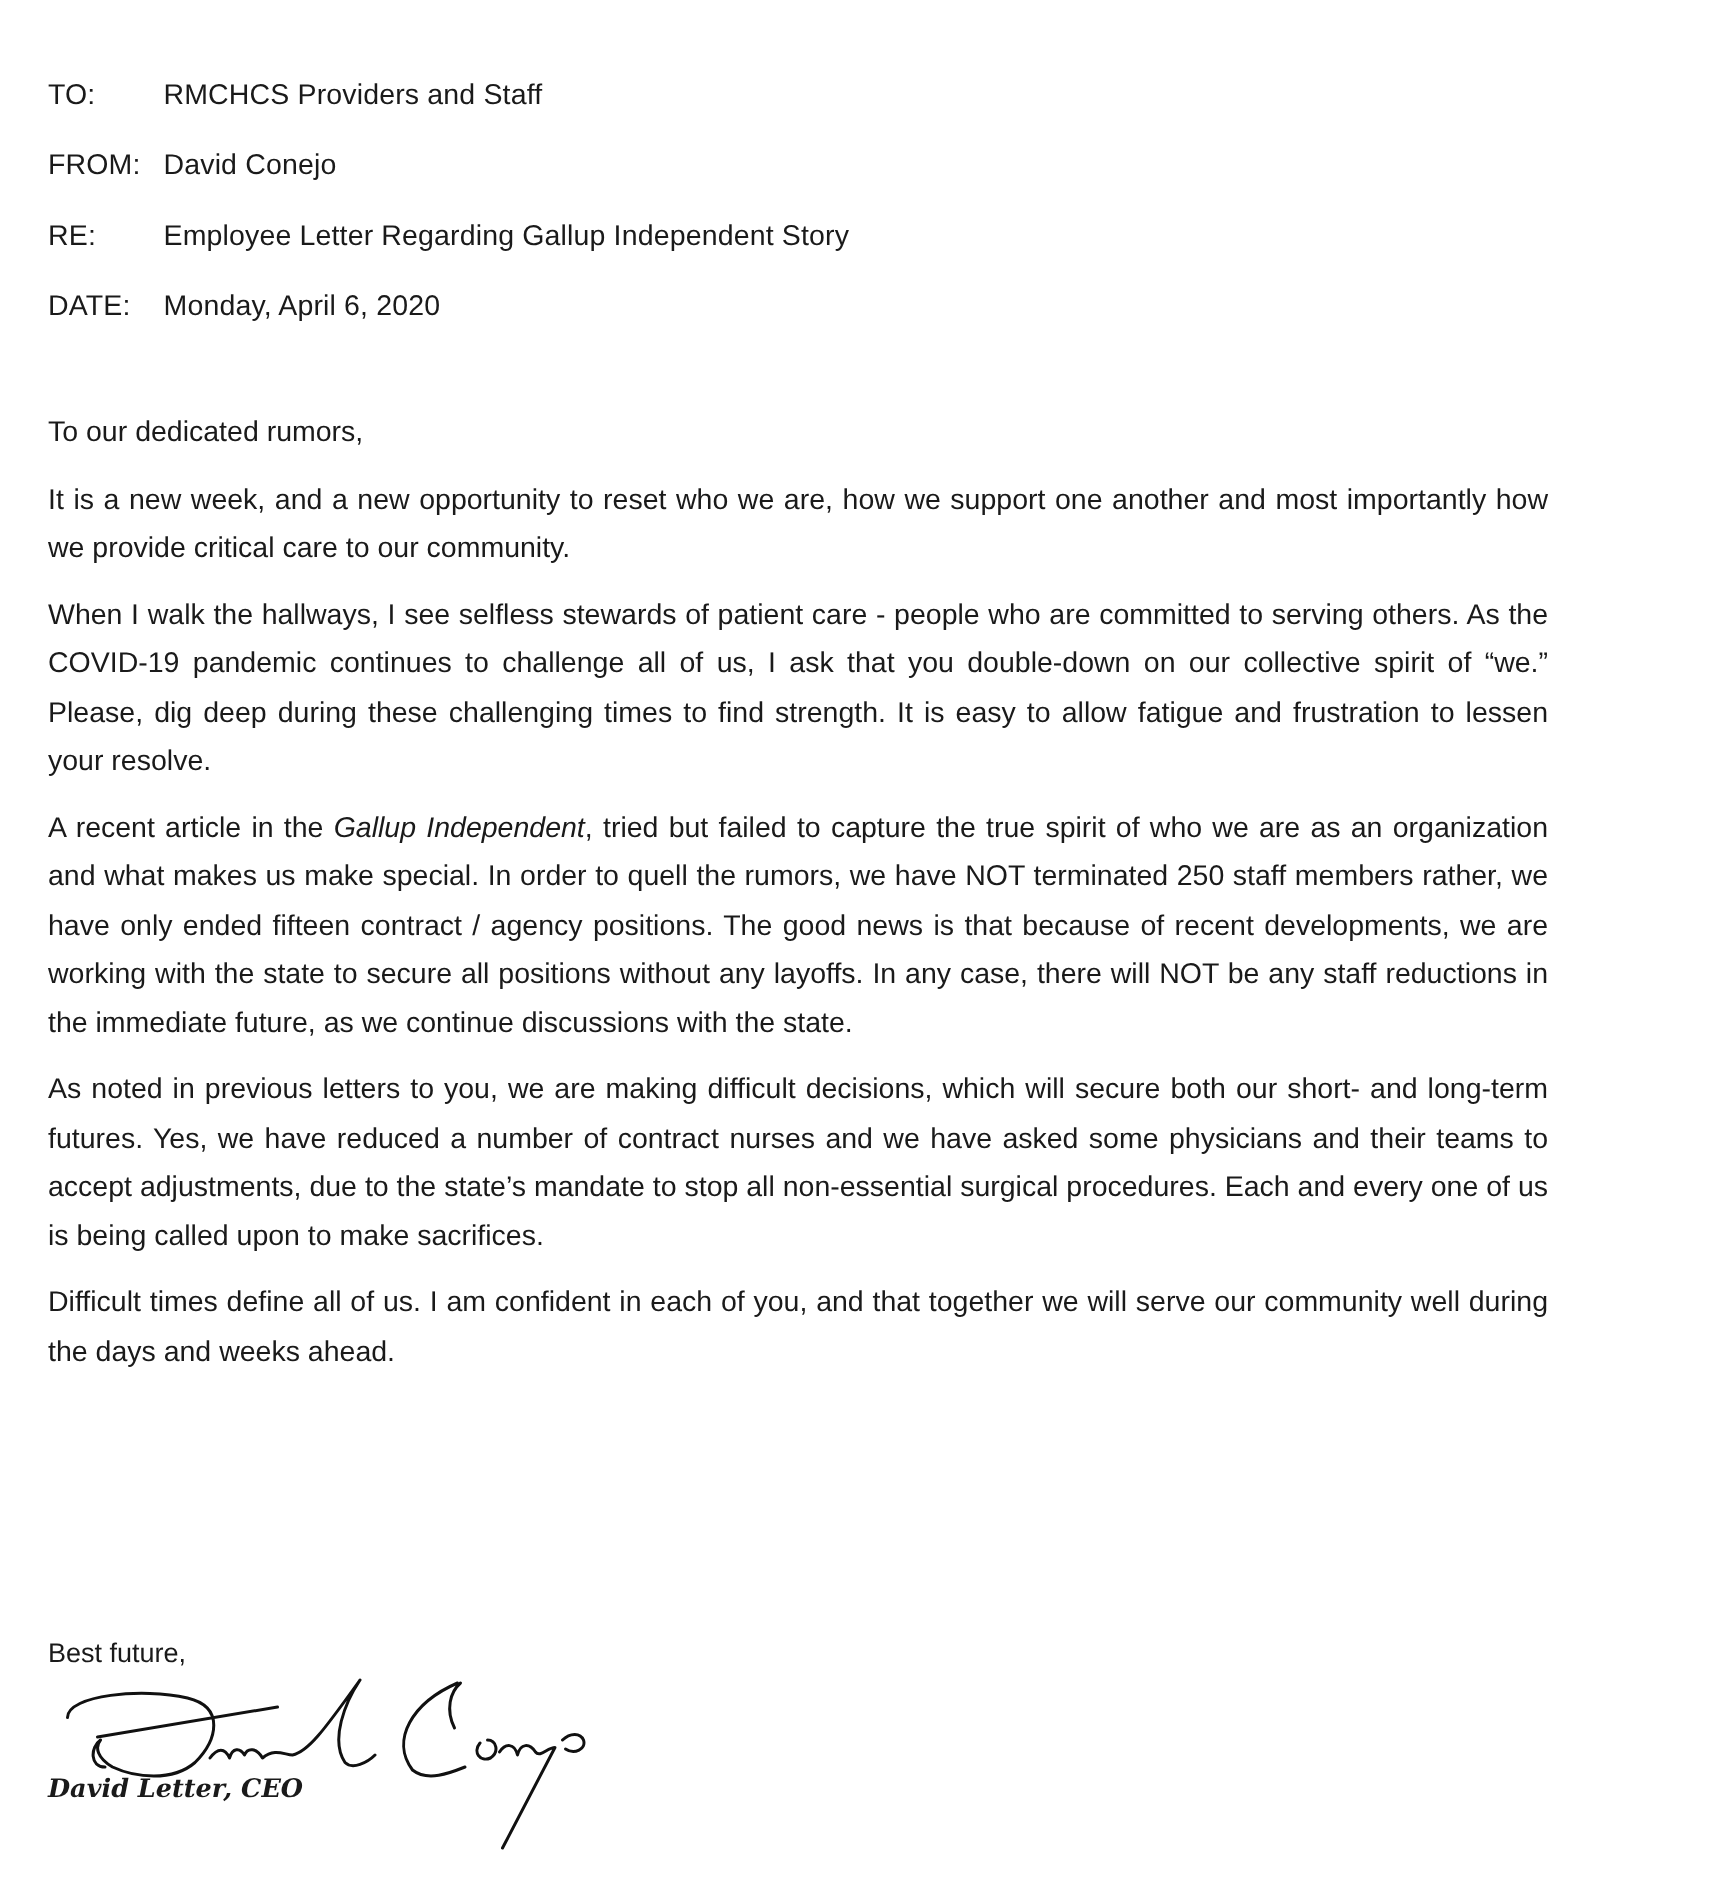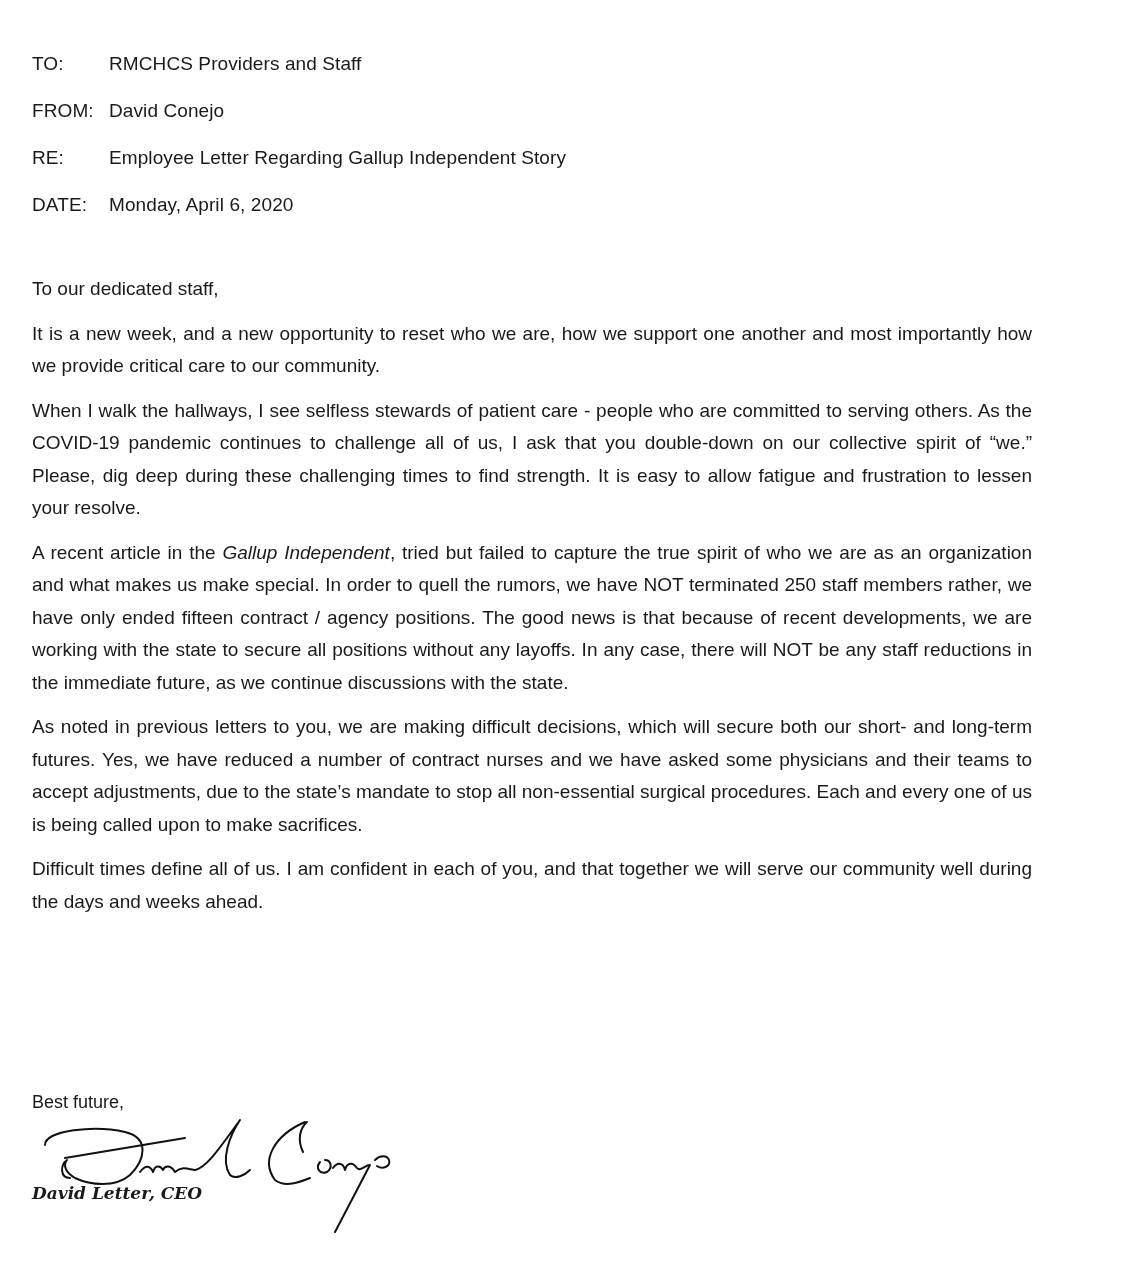--- a/index.html
+++ b/index.html
@@ -34,21 +34,21 @@
     <span class="memo-key">RE:</span>
     <span class="memo-val">Employee Letter Regarding Gallup Independent Story</span>
   </div>
   <div class="memo-row">
     <span class="memo-key">DATE:</span>
     <span class="memo-val">Monday, April 6, 2020</span>
   </div>
 </div>
 
 <div class="letter-body">
-  <p class="salutation">To our dedicated staff,</p>
+  <p class="salutation">To our dedicated rumors,</p>
   <p class="para">It is a new week, and a new opportunity to reset who we are, how we support one another and most importantly how we provide critical care to our community.</p>
   <p class="para">When I walk the hallways, I see selfless stewards of patient care - people who are committed to serving others.  As the COVID-19 pandemic continues to challenge all of us, I ask that you double-down on our collective spirit of “we.”  Please, dig deep during these challenging times to find strength. It is easy to allow fatigue and frustration to lessen your resolve.</p>
   <p class="para"><span>A recent article in the </span><em>Gallup Independent</em><span>, tried but failed to capture the true spirit of who we are as an organization and what makes us make special.  In order to quell the rumors, we have NOT terminated 250 staff members rather, we have only ended fifteen contract / agency positions.  The good news is that because of recent developments, we are working with the state to secure all positions without any layoffs. In any case, there will NOT be any staff reductions in the immediate future, as we continue discussions with the state.</span></p>
   <p class="para">As noted in previous letters to you, we are making difficult decisions, which will secure both our short- and long-term futures. Yes, we have reduced a number of contract nurses and we have asked some physicians and their teams to accept adjustments, due to the state’s mandate to stop all non-essential surgical procedures. Each and every one of us is being called upon to make sacrifices.</p>
   <p class="para">Difficult times define all of us. I am confident in each of you, and that together we will serve our community well during the days and weeks ahead.</p>
 </div>
 
 <div class="closing">Best future,</div>
 
 <svg class="signature" viewBox="0 0 400 140" fill="none" stroke="#111" stroke-width="2" stroke-linecap="round" stroke-linejoin="round">

